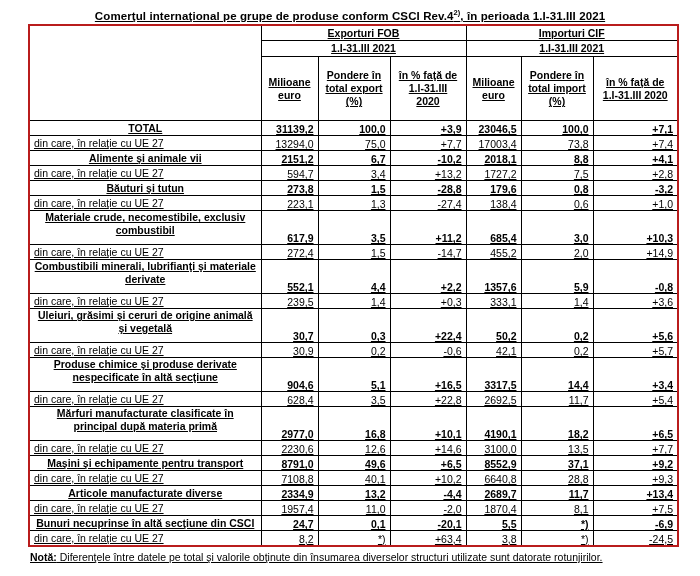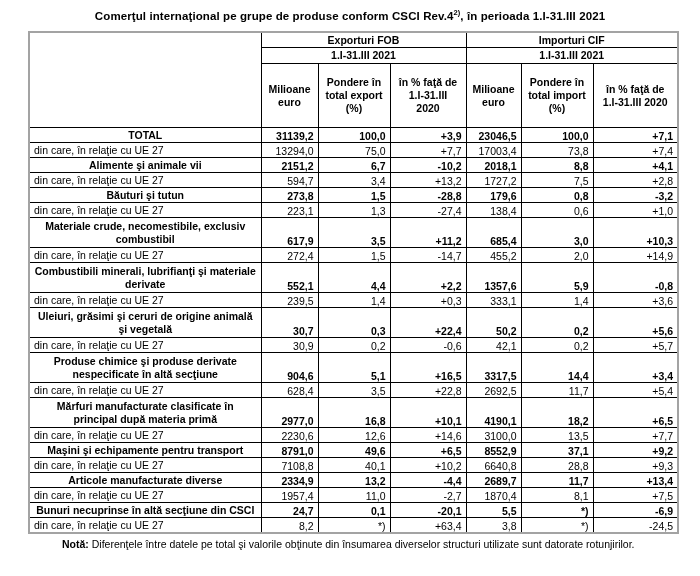--- a/index.html
+++ b/index.html
@@ -4,37 +4,37 @@
 <style>
   * { box-sizing: border-box; }
   html, body {
     margin: 0; padding: 0;
     width: 700px; height: 576px;
     background: #ffffff;
     color: #000000;
     font-family: "Liberation Sans", sans-serif;
     overflow: hidden;
   }
-  .page { width: 700px; height: 576px; position: relative; }
+  .page { width: 700px; height: 576px; position: relative; text-decoration: underline; }
 
   .title {
     text-align: center;
     font-weight: bold;
     font-size: 11.5px;
     padding-top: 8px;
     letter-spacing: 0.1px;
   }
   .title sup { font-size: 7.5px; }
 
   table.trade {
     border-collapse: collapse;
     table-layout: fixed;
-    margin: 9px 0 0 28px;
+    margin: 2px 0 0 28px;
     width: 649px;
-    border: 2px solid #a3a3a3;
+    border: 2px solid #b91c1c;
   }
   table.trade th, table.trade td {
     border: 1px solid #000;
     font-size: 10.5px;
     padding: 0 4px;
     overflow: hidden;
   }
 
   
   thead th {
@@ -48,28 +48,28 @@
   td.corner { border-bottom: 1px solid #000; }
 
   
   td.label { text-align: center; padding-left: 4px; padding-right: 6px; line-height: 13px; }
   tr.sub td.label { text-align: left; font-weight: normal; }
   tr.category td, tr.category2 td { font-weight: bold; }
   tr.sub td { font-weight: normal; }
   td.num { text-align: right; padding-right: 5px; vertical-align: bottom; padding-bottom: 1px; }
   tr.category td, tr.sub td { height: 15px; }
   tr.category2 td { height: 30px; }
-  tr.category2 td.label { vertical-align: bottom; padding-bottom: 1px; }
+  tr.category2 td.label { vertical-align: bottom; padding-bottom: 7px; }
 
   .note {
     font-size: 10.5px;
     margin: 4px 0 0 30px;
     line-height: 13px;
   }
-  .note b { font-weight: bold; margin-left: 32px; }
+  .note b { font-weight: bold; }
 </style>
 </head>
 <body>
 
 <div class="page">
 
   <div class="title">
     <span>Comerţul internaţional pe grupe de produse conform CSCI Rev.4</span><sup>2)</sup><span>, în perioada 1.I-31.III 2021</span>
   </div>
 
@@ -271,21 +271,21 @@
           <td class="num">13,2</td>
           <td class="num">-4,4</td>
           <td class="num">2689,7</td>
           <td class="num">11,7</td>
           <td class="num">+13,4</td>
         </tr>
         <tr class="sub">
           <td class="label">din care, în relaţie cu UE 27</td>
           <td class="num">1957,4</td>
           <td class="num">11,0</td>
-          <td class="num">-2,7</td>
+          <td class="num">-2,0</td>
           <td class="num">1870,4</td>
           <td class="num">8,1</td>
           <td class="num">+7,5</td>
         </tr>
         <tr class="category">
           <td class="label">Bunuri necuprinse în altă secţiune din CSCI</td>
           <td class="num">24,7</td>
           <td class="num">0,1</td>
           <td class="num">-20,1</td>
           <td class="num">5,5</td>

